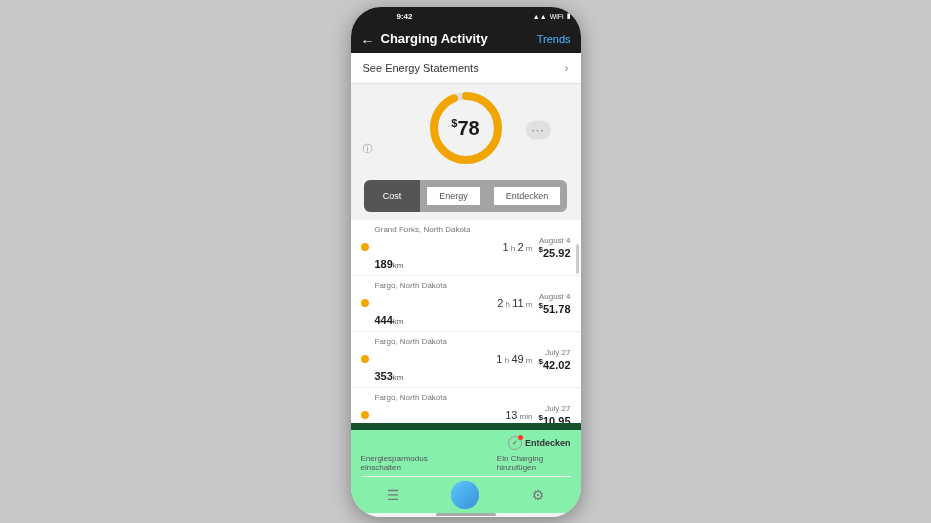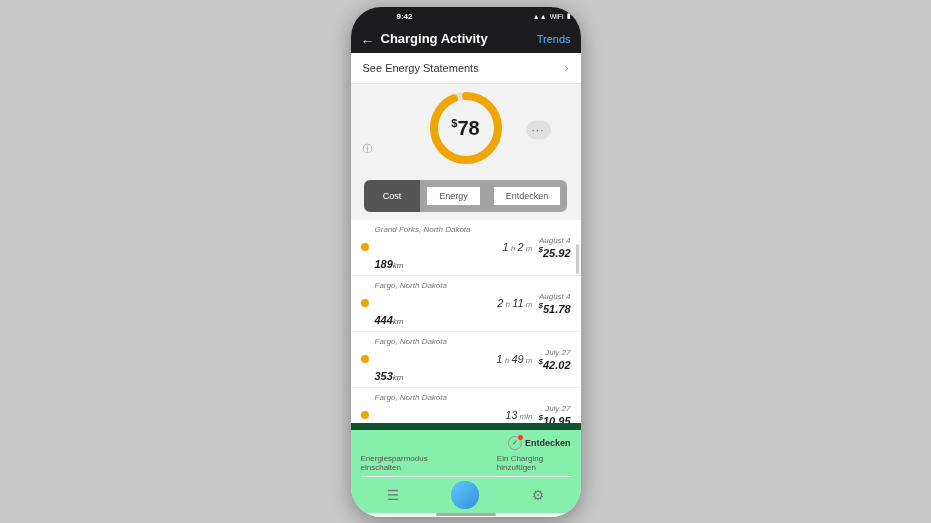--- a/index.html
+++ b/index.html
@@ -190,21 +190,20 @@
       overflow: hidden;
       padding: 0;
     }
     .charging-item {
       background: white;
       border-bottom: 1px solid #f0f0f0;
       padding: 5px 10px;
       display: flex;
       align-items: center;
       gap: 6px;
-      font-style: italic;
     }
     .charging-dot {
       width: 8px;
       height: 8px;
       border-radius: 50%;
       background: #f0a500;
       flex-shrink: 0;
     }
     .charging-info {
       flex: 1;

